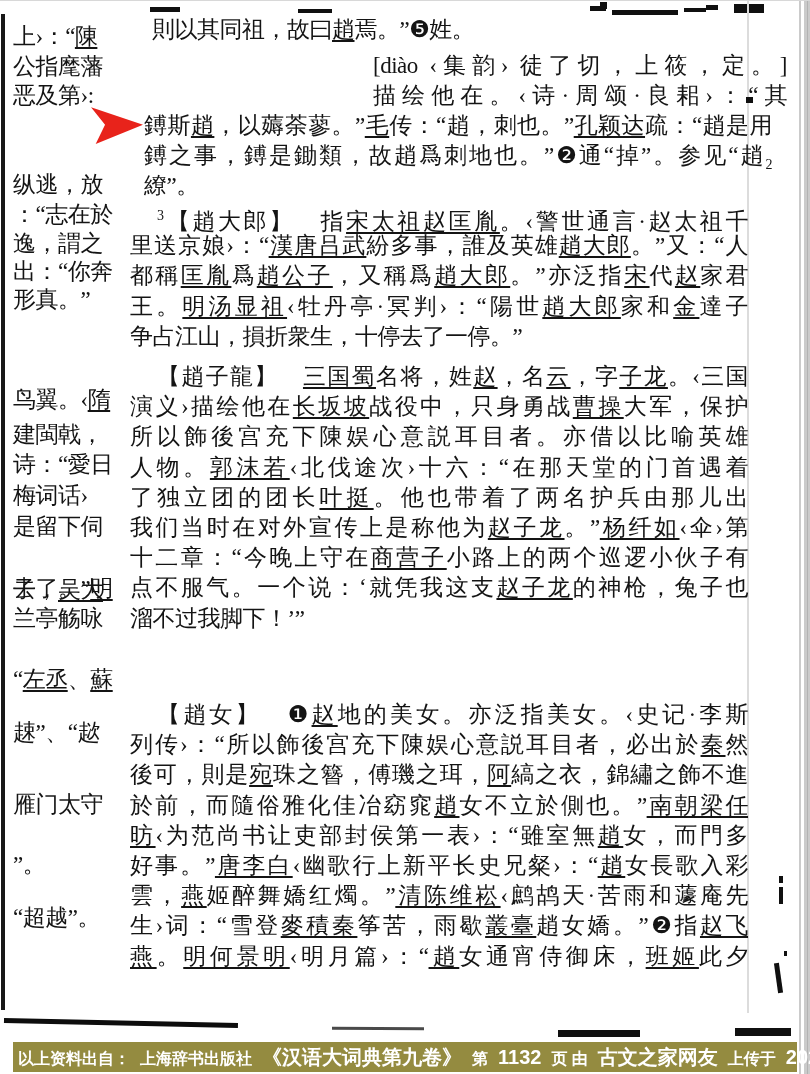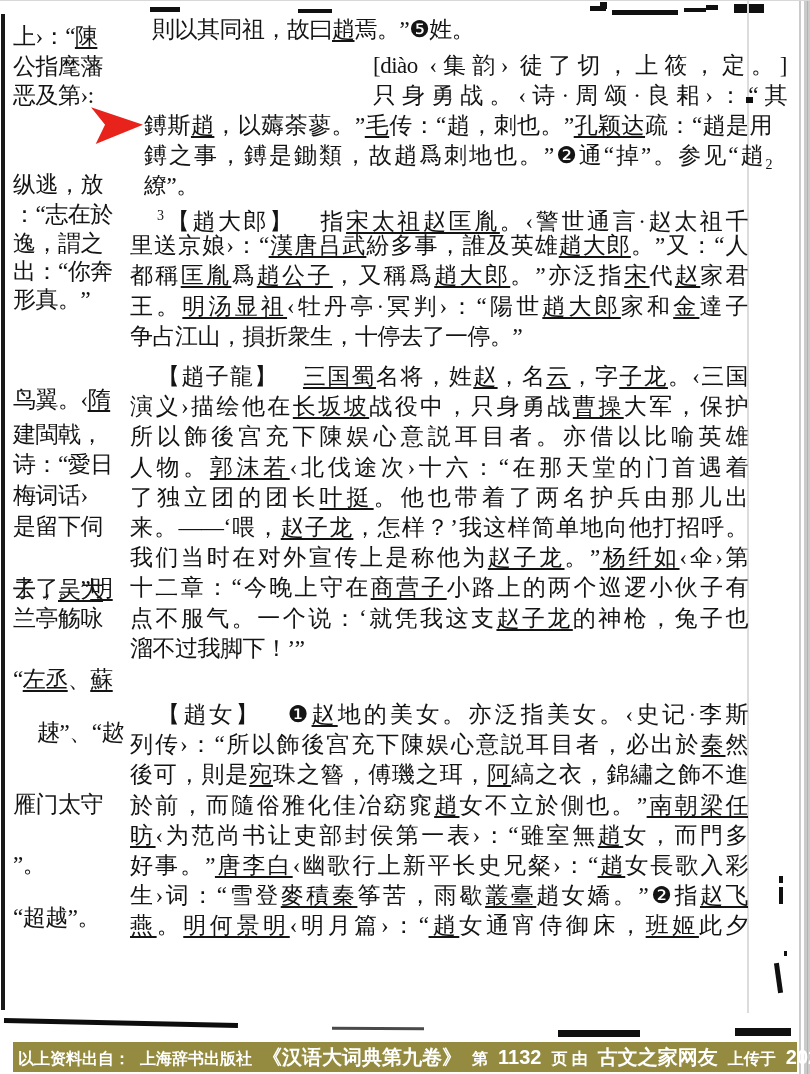--- a/index.html
+++ b/index.html
@@ -89,68 +89,68 @@
       <div class="lline" style="top: 285px;"><span>形真。”</span></div>
       <div class="lline" style="top: 385px;"><span>鸟翼。‹</span><span class="u">隋</span></div>
       <div class="lline" style="top: 420px;"><span>建閩戟，</span></div>
       <div class="lline" style="top: 450px;"><span>诗：“愛日</span></div>
       <div class="lline" style="top: 481px;"><span>梅词话›</span></div>
       <div class="lline" style="top: 512px;"><span>是留下伺</span></div>
       <div class="lline" style="top: 543px; margin-top: 32px;"><span>子，</span><span class="u">吴大</span></div>
       <div class="lline" style="top: 574px;"><span>去了。”</span><span class="u">明</span></div>
       <div class="lline" style="top: 604px;"><span>兰亭觞咏</span></div>
       <div class="lline" style="top: 665px;"><span>“</span><span class="u">左丞</span><span>、</span><span class="u">蘇</span></div>
-      <div class="lline" style="top: 718px; margin-left: 24px;"><span>趚”、“趑</span></div>
+      <div class="lline" style="top: 718px;"><span>趚”、“趑</span></div>
       <div class="lline" style="top: 790px;"><span>雁门太守</span></div>
       <div class="lline" style="top: 850px;"><span>”。</span></div>
       <div class="lline" style="top: 903px;"><span>“超越”。</span></div>
     </aside>
 
   <div class="red-arrow"></div>
 
   <main class="main-col">
     <div class="line nf abs intro" id="intro"><span>則以其同祖，故曰</span><span class="u">趙</span><span>焉。”❺姓。</span></div>
 
 
     <div id="head-lines">
         <div class="hline" style="top: 50px;"><span>[diào ‹集韵› 徒了切，上筱，定。]</span></div>
-        <div class="hline" style="top: 80px;"><span>只身勇战。‹诗·周颂·良耜›：“其</span></div>
+        <div class="hline" style="top: 80px;"><span>描绘他在。‹诗·周颂·良耜›：“其</span></div>
       </div>
     <div id="cont-lines">
         <div class="line abs" style="top: 110px; left: -8px; width: 628px;"><span>鎛斯</span><span class="u">趙</span><span>，以薅荼蓼。”</span><span class="u">毛</span><span>传：“趙，刺也。”</span><span class="u">孔颖达</span><span>疏：“趙是用</span></div>
         <div class="line abs" style="top: 140px; left: -8px; width: 628px;"><span>鎛之事，鎛是鋤類，故趙爲刺地也。”❷通“掉”。参见“趙</span><span class="sub">2</span></div>
         <div class="line abs nf" style="top: 170px; left: -8px; width: 628px;"><span>繚”。</span></div>
       </div>
     <div id="entries">
         <div class="entry" style="top: 200px;">
           <div class="line"><span class="sup">3</span><span>【趙大郎】　指</span><span class="u">宋太祖赵匡胤</span><span>。‹警世通言·赵太祖千</span></div>
           <div class="line"><span>里送京娘›：“</span><span class="u">漢唐吕武</span><span>紛多事，誰及英雄</span><span class="u">趙大郎</span><span>。”又：“人</span></div>
           <div class="line"><span>都稱</span><span class="u">匡胤</span><span>爲</span><span class="u">趙公子</span><span>，又稱爲</span><span class="u">趙大郎</span><span>。”亦泛指</span><span class="u">宋</span><span>代</span><span class="u">赵</span><span>家君</span></div>
           <div class="line"><span>王。</span><span class="u">明汤显祖</span><span>‹牡丹亭·冥判›：“陽世</span><span class="u">趙大郎</span><span>家和</span><span class="u">金</span><span>達子</span></div>
           <div class="line nf"><span>争占江山，損折衆生，十停去了一停。”</span></div>
         </div>
         <div class="entry" style="top: 361px;">
           <div class="line"><span>【趙子龍】　</span><span class="u">三国蜀</span><span>名将，姓</span><span class="u">赵</span><span>，名</span><span class="u">云</span><span>，字</span><span class="u">子龙</span><span>。‹三国</span></div>
           <div class="line"><span>演义›描绘他在</span><span class="u">长坂坡</span><span>战役中，只身勇战</span><span class="u">曹操</span><span>大军，保护</span></div>
           <div class="line"><span>所以飾後宫充下陳娱心意説耳目者。亦借以比喻英雄</span></div>
           <div class="line"><span>人物。</span><span class="u">郭沫若</span><span>‹北伐途次›十六：“在那天堂的门首遇着</span></div>
           <div class="line"><span>了独立团的团长</span><span class="u">叶挺</span><span>。他也带着了两名护兵由那儿出</span></div>
-          <div class="line"><span>来。——‘喂，</span><span class="u">赵子龙</span><span>，怎样？’我这样简单地向他打招呼。</span></div>
           <div class="line"><span>我们当时在对外宣传上是称他为</span><span class="u">赵子龙</span><span>。”</span><span class="u">杨纤如</span><span>‹伞›第</span></div>
           <div class="line"><span>十二章：“今晚上守在</span><span class="u">商营子</span><span>小路上的两个巡逻小伙子有</span></div>
           <div class="line"><span>点不服气。一个说：‘就凭我这支</span><span class="u">赵子龙</span><span>的神枪，兔子也</span></div>
           <div class="line nf"><span>溜不过我脚下！’”</span></div>
         </div>
         <div class="entry" style="top: 699px;">
           <div class="line"><span>【趙女】　❶</span><span class="u">赵</span><span>地的美女。亦泛指美女。‹史记·李斯</span></div>
           <div class="line"><span>列传›：“所以飾後宫充下陳娱心意説耳目者，必出於</span><span class="u">秦</span><span>然</span></div>
           <div class="line"><span>後可，則是</span><span class="u">宛</span><span>珠之簪，傅璣之珥，</span><span class="u">阿</span><span>縞之衣，錦繡之飾不進</span></div>
           <div class="line"><span>於前，而隨俗雅化佳冶窈窕</span><span class="u">趙</span><span>女不立於側也。”</span><span class="u">南朝梁任</span></div>
           <div class="line"><span class="u">昉</span><span>‹为范尚书让吏部封侯第一表›：“雖室無</span><span class="u">趙</span><span>女，而門多</span></div>
           <div class="line"><span>好事。”</span><span class="u">唐李白</span><span>‹幽歌行上新平长史兄粲›：“</span><span class="u">趙</span><span>女長歌入彩</span></div>
+          <div class="line"><span>雲，</span><span class="u">燕</span><span>姬醉舞嬌红燭。”</span><span class="u">清陈维崧</span><span>‹鹧鸪天·苦雨和蘧庵先</span></div>
           <div class="line"><span>生›词：“雪登</span><span class="u">麥積秦</span><span>筝苦，雨歇</span><span class="u">叢臺</span><span>趙女嬌。”❷指</span><span class="u">赵飞</span></div>
           <div class="line"><span class="u">燕</span><span>。</span><span class="u">明何景明</span><span>‹明月篇›：“</span><span class="u">趙</span><span>女通宵侍御床，</span><span class="u">班姬</span><span>此夕</span></div>
         </div>
       </div>
   </main>
 
   <footer class="footer-bar" id="footer"><span>以上资料出自：</span><span>上海辞书出版社</span><span class="b">《汉语大词典第九卷》</span><span>第</span><span class="b">1132</span><span>页 由</span><span class="b">古文之家网友</span><span>上传于</span><span class="b">2025/9/19</span></footer>
 </div>
 
 </body></html>

